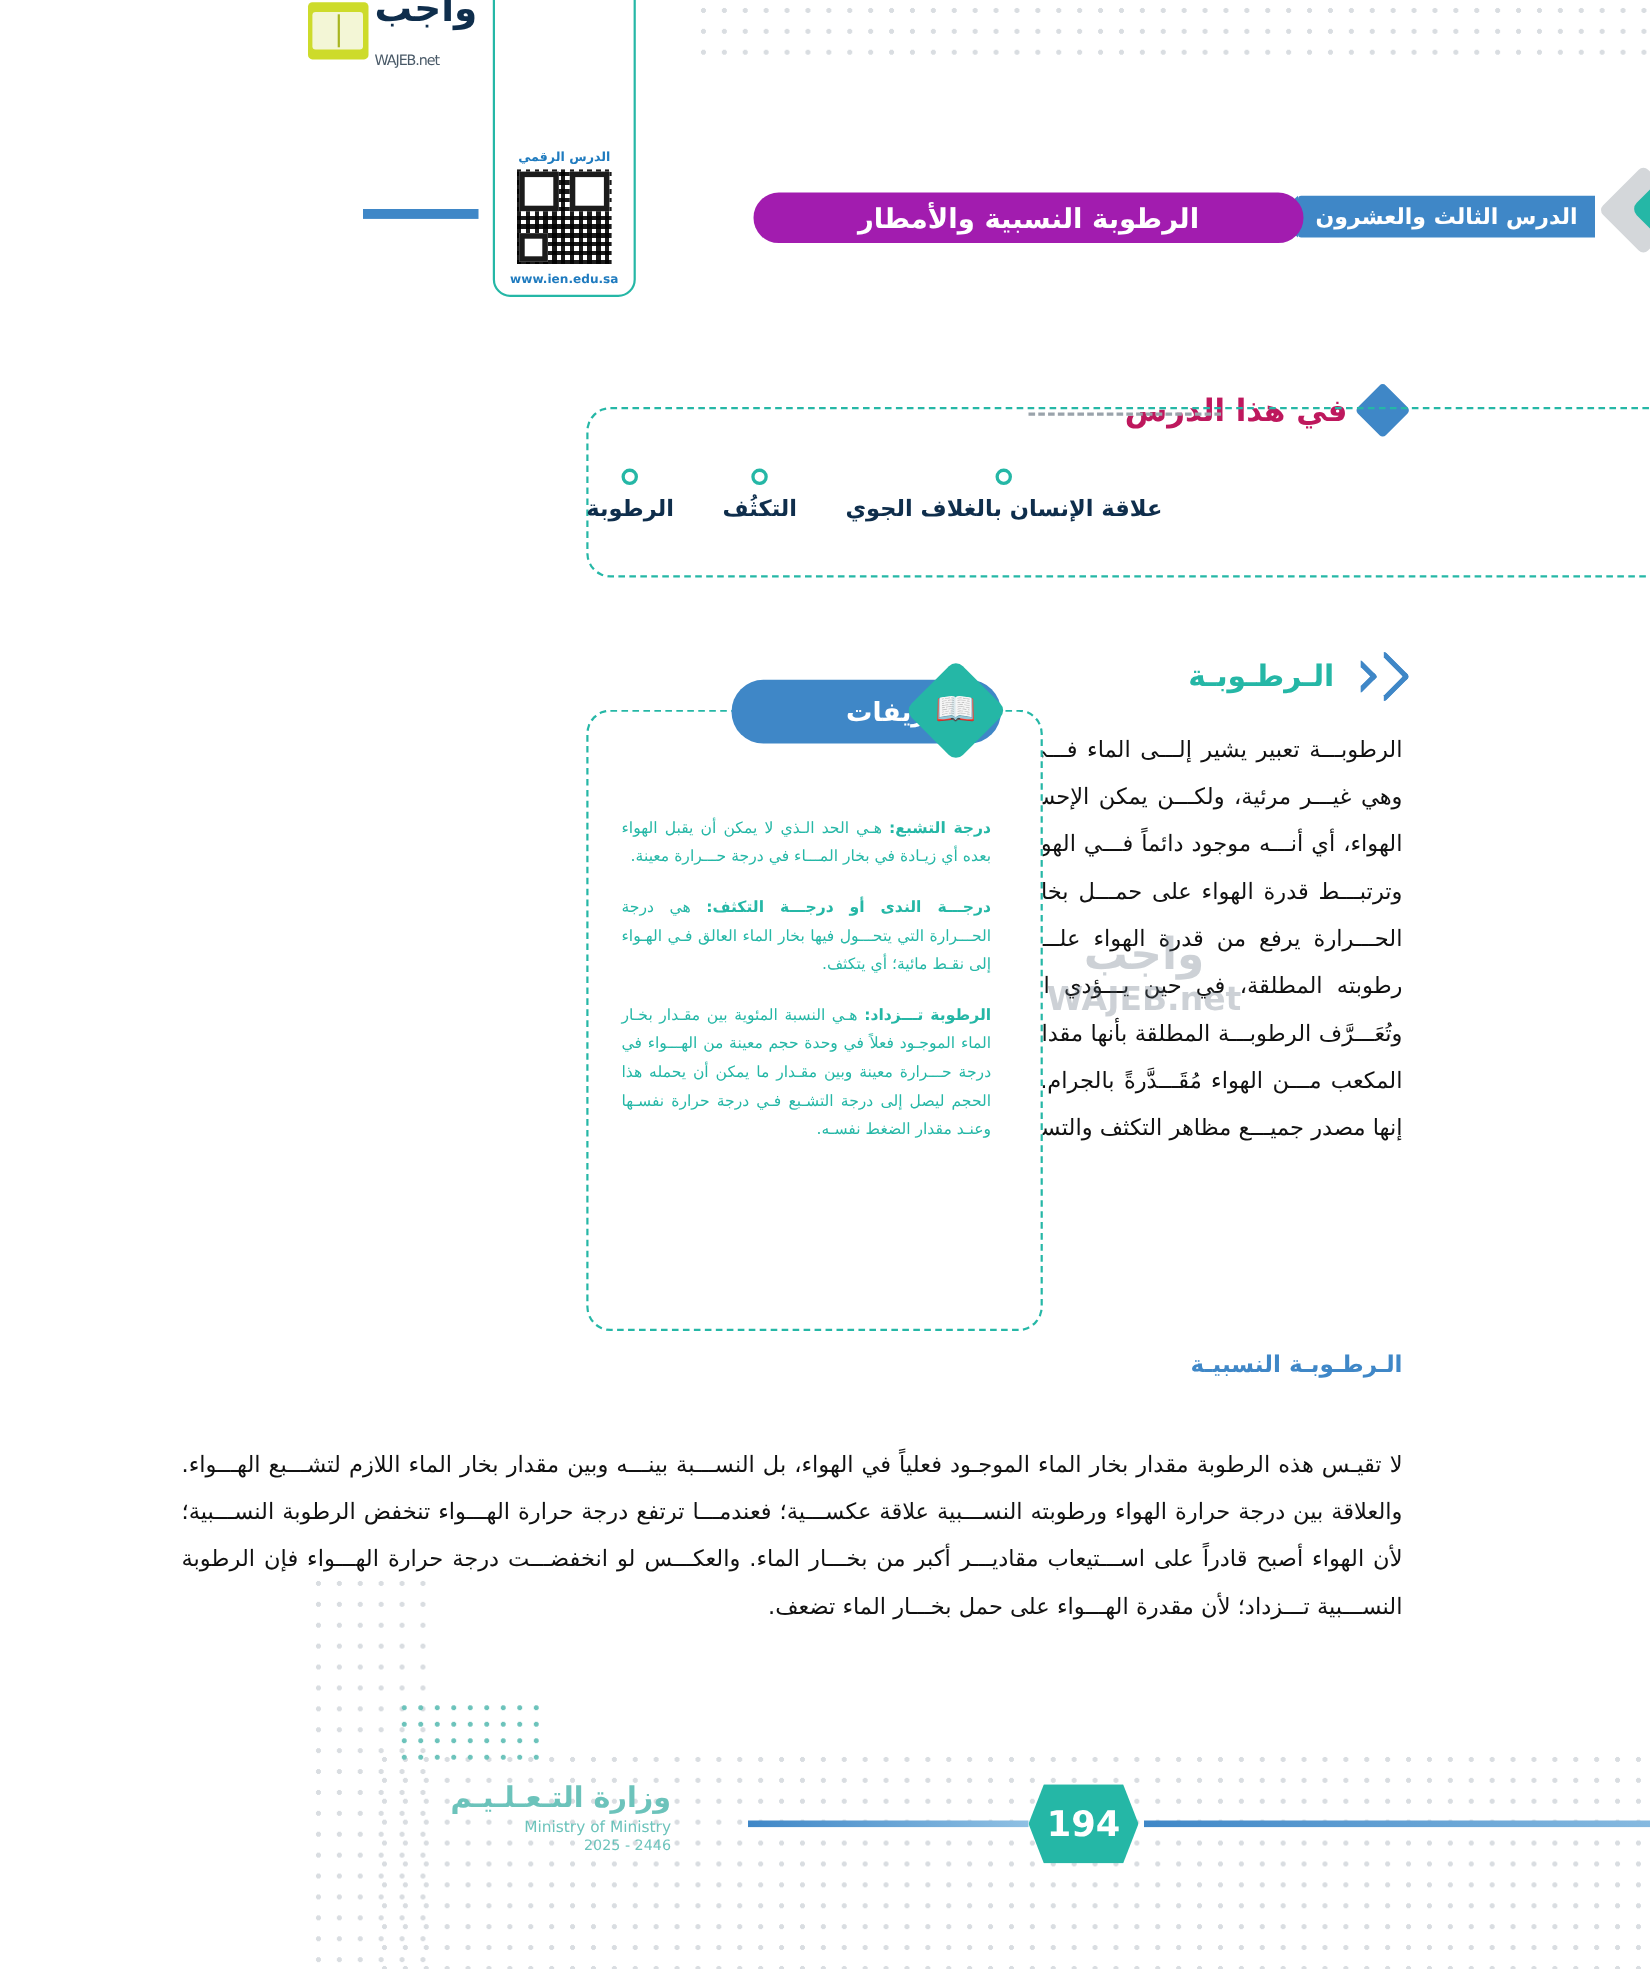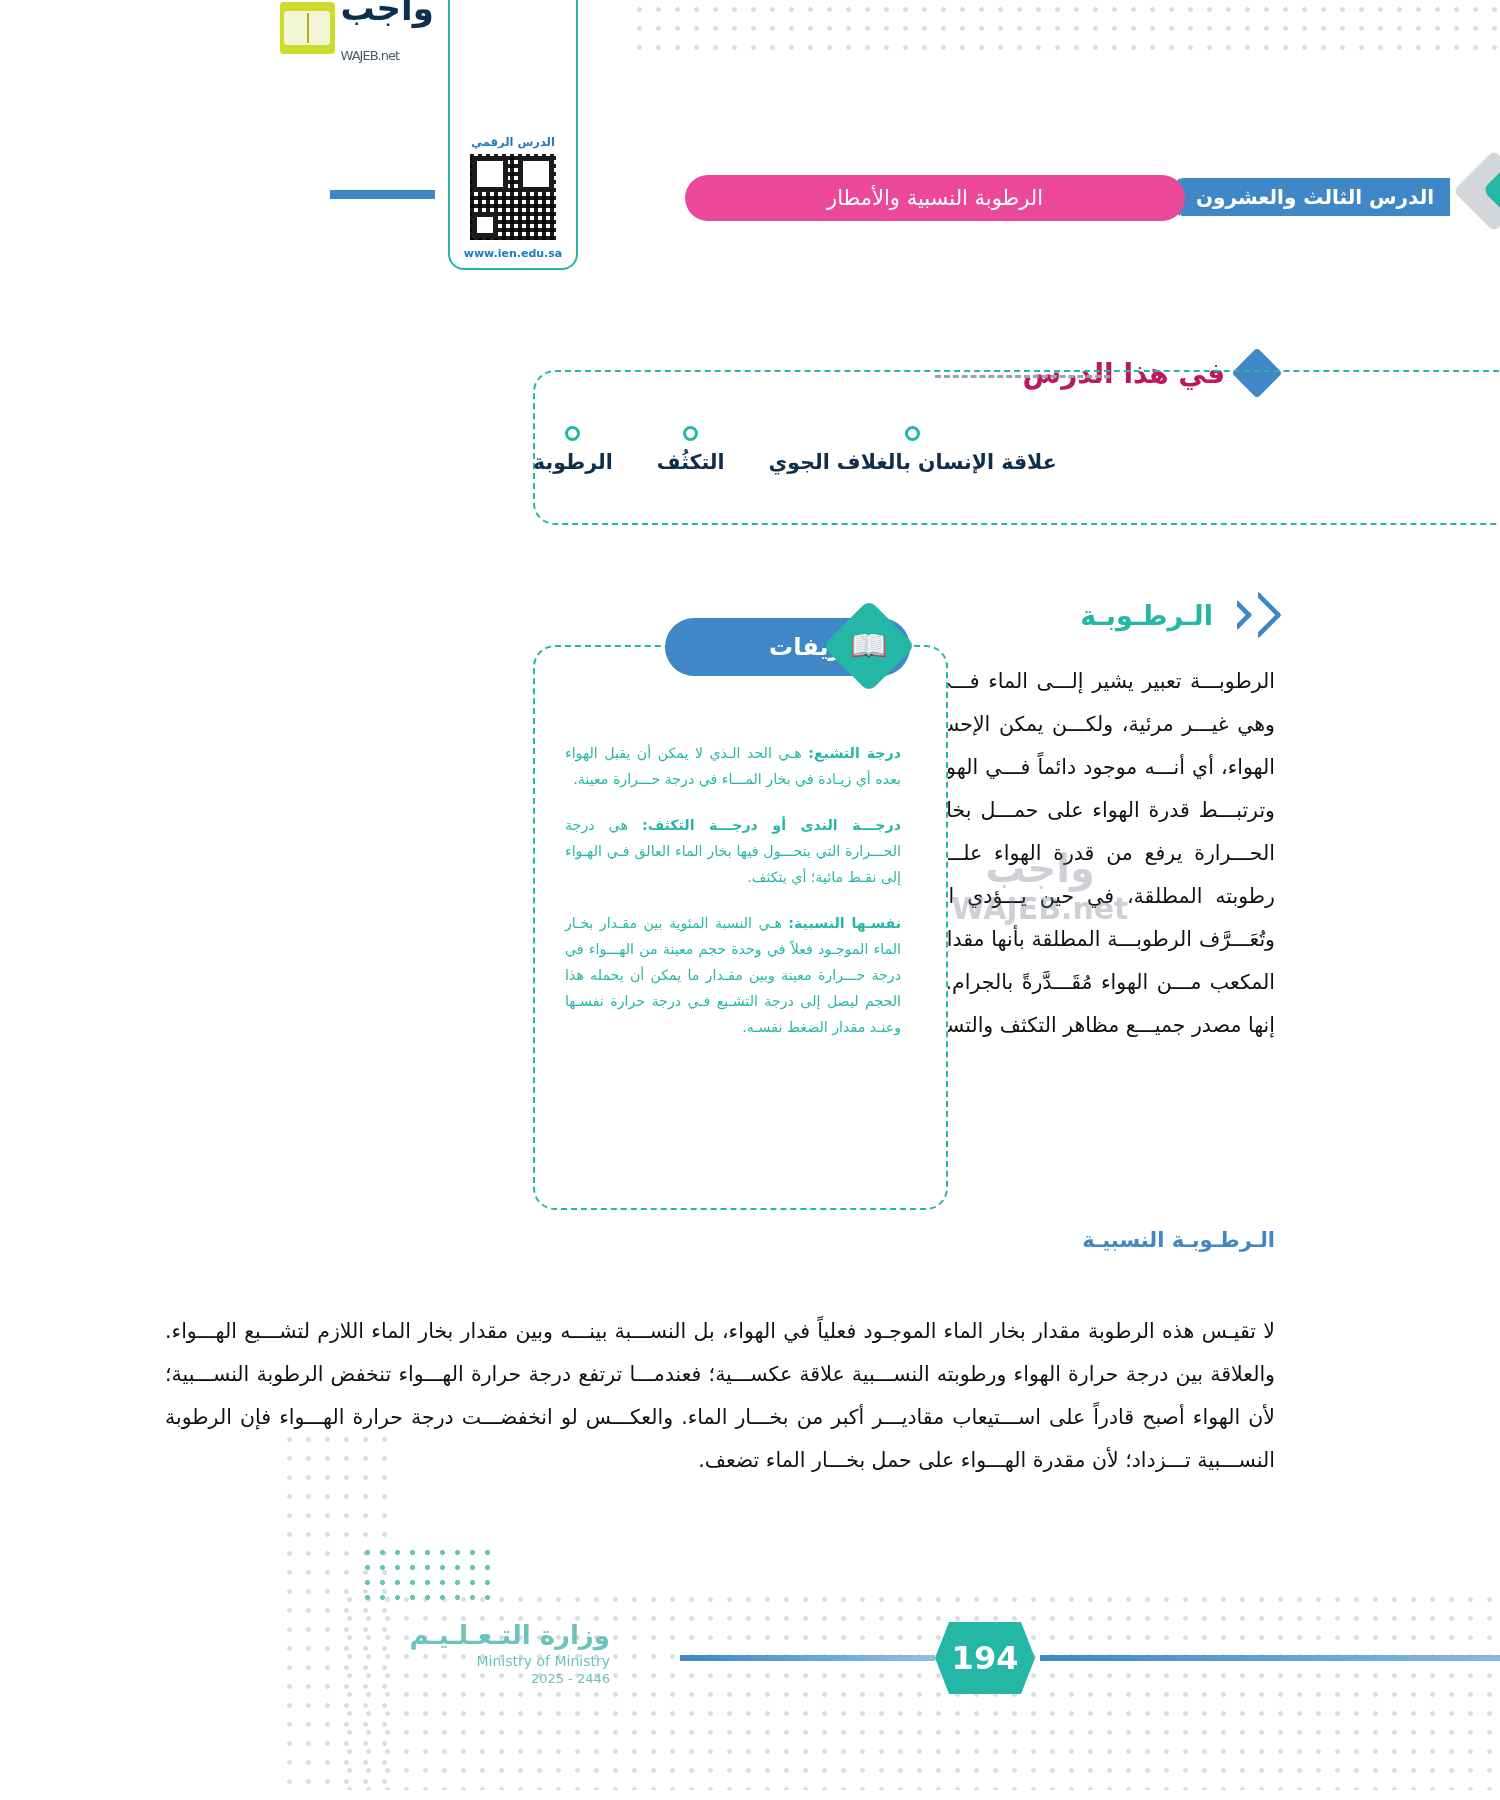--- a/index.html
+++ b/index.html
@@ -103,23 +103,23 @@
   .lesson-diamond {
     position:absolute; left:1218px; top:152px; width:76px; height:76px;
     background:#25b7a6; transform:rotate(45deg); border-radius:8px;
   }
   .lesson-diamond-gray {
     position:absolute; left:1185px; top:162px; width:58px; height:58px;
     background:#d4d7da; transform:rotate(45deg); border-radius:6px;
   }
   .lesson-title {
     position:absolute; left:405px; top:175px; width:500px; height:46px;
-    background:#ec4899; color:#ffffff; border-radius:23px;
-    display:flex; align-items:center; justify-content:center;
-    font-size:21px; font-weight:normal;
+    background:#a21caf; color:#ffffff; border-radius:23px;
+    display:flex; align-items:center; justify-content:center;
+    font-size:25px; font-weight:bold;
   }
 
   
   .inlesson-heading {
     position:absolute; right:225px; top:355px;
     display:flex; align-items:center; gap:14px; direction:rtl;
   }
   .inlesson-heading .txt { font-size:28px; font-weight:bold; color:#be185d; }
   .dia-blue {
     width:36px; height:36px; background:#3f87c7; transform:rotate(45deg); border-radius:4px;
@@ -311,21 +311,21 @@
     <span class="defs-icon">📖</span>
   </div>
   <div class="defs-body">
     <p>
       <b>درجة التشبع:</b><span> هـي الحد الـذي لا يمكن أن يقبل الهواء بعده أي زيـادة في بخار المـــاء في درجة حـــرارة معينة.</span>
     </p>
     <p>
       <b>درجـــة الندى أو درجـــة التكثف:</b><span> هي درجة الحـــرارة التي يتحـــول فيها بخار الماء العالق فـي الهـواء إلى نقـط مائية؛ أي يتكثف.</span>
     </p>
     <p>
-      <b>نفسـها النسبية:</b><span> هـي النسبة المئوية بين مقـدار بخـار الماء الموجـود فعلاً في وحدة حجم معينة من الهـــواء في درجة حـــرارة معينة وبين مقـدار ما يمكن أن يحمله هذا الحجم ليصل إلى درجة التشـبع فـي درجة حرارة نفسـها وعنـد مقدار الضغط نفسـه.</span>
+      <b>الرطوبة تـــزداد:</b><span> هـي النسبة المئوية بين مقـدار بخـار الماء الموجـود فعلاً في وحدة حجم معينة من الهـــواء في درجة حـــرارة معينة وبين مقـدار ما يمكن أن يحمله هذا الحجم ليصل إلى درجة التشـبع فـي درجة حرارة نفسـها وعنـد مقدار الضغط نفسـه.</span>
     </p>
   </div>
 
   <div class="watermark">
     <div class="w1">واجب</div>
     <div class="w2">WAJEB.net</div>
   </div>
 
   <div class="sub-heading">الـرطـوبـة النسبيـة</div>
   <div class="wide-col">لا تقيـس هذه الرطوبة مقدار بخار الماء الموجـود فعلياً في الهواء، بل النســـبة بينـــه وبين مقدار بخار الماء اللازم لتشـــبع الهـــواء. والعلاقة بين درجة حرارة الهواء ورطوبته النســـبية علاقة عكســـية؛ فعندمـــا ترتفع درجة حرارة الهـــواء تنخفض الرطوبة النســـبية؛ لأن الهواء أصبح قادراً على اســـتيعاب مقاديـــر أكبر من بخـــار الماء. والعكـــس لو انخفضـــت درجة حرارة الهـــواء فإن الرطوبة النســـبية تـــزداد؛ لأن مقدرة الهـــواء على حمل بخـــار الماء تضعف.</div>

